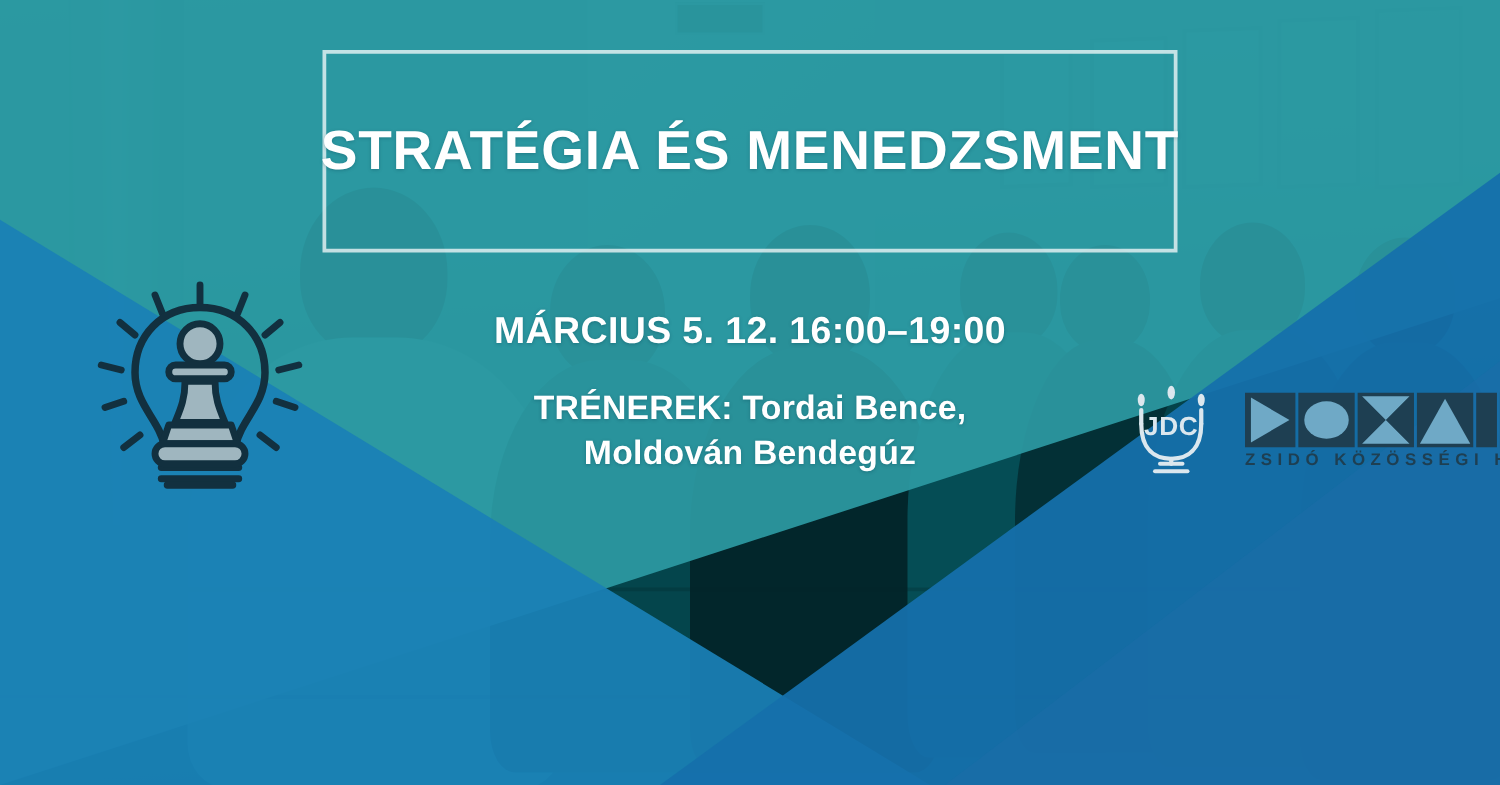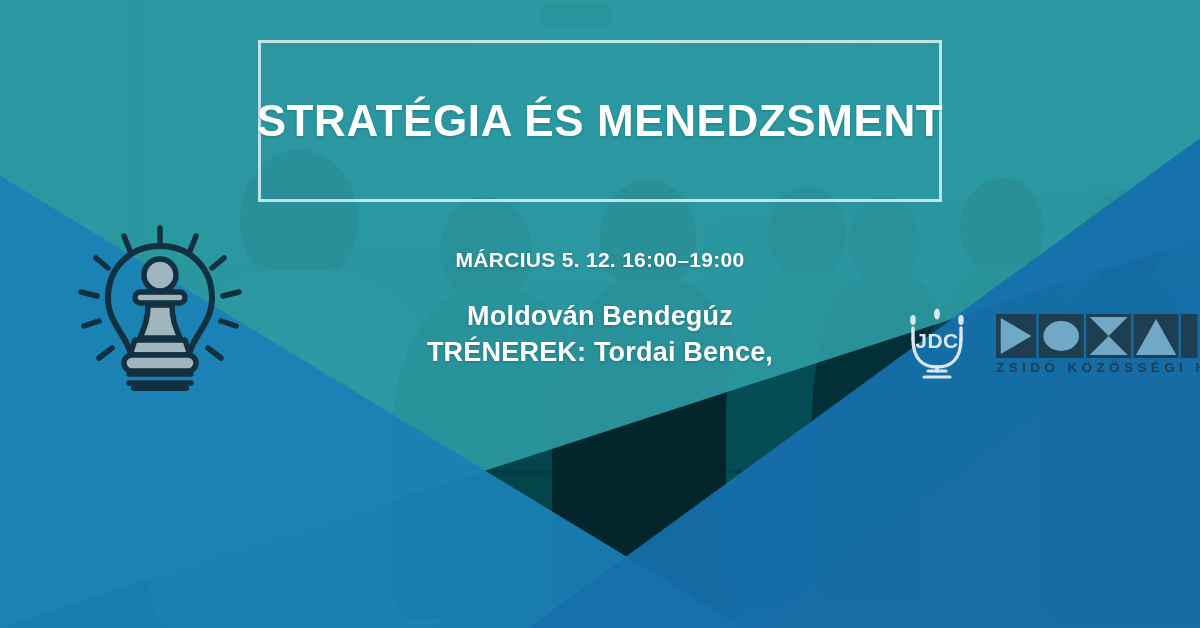--- a/index.html
+++ b/index.html
@@ -66,21 +66,21 @@
     font-size:44px;line-height:1.22;text-align:center;white-space:nowrap;
     text-shadow:0 1px 3px rgba(0,50,70,.28);
   }
 
   
   .info{
     position:absolute;left:300px;top:248px;width:600px;
     text-align:center;color:#fff;
   }
   .info .date{
-    font-size:21px;font-weight:700;letter-spacing:.3px;
+    font-size:30px;font-weight:700;letter-spacing:.3px;
     text-shadow:0 1px 3px rgba(0,50,70,.3);
   }
   .info .trainers{
     margin-top:26px;font-size:27px;font-weight:700;line-height:1.34;
     letter-spacing:.2px;text-shadow:0 1px 3px rgba(0,50,70,.3);
   }
 
   
   .bulb-icon{position:absolute;left:72px;top:222px;width:176px;height:172px;}
 
@@ -145,22 +145,22 @@
   <div class="band blueRight"></div>
   <div class="band deepRight"></div>
 
   <div class="title-frame">
     <div class="title-line">STRATÉGIA ÉS MENEDZSMENT</div>
   </div>
 
   <div class="info">
     <div class="date">MÁRCIUS 5. 12. 16:00–19:00</div>
     <div class="trainers">
+      <div>TRÉNEREK: Tordai Bence,</div>
       <div>Moldován Bendegúz</div>
-      <div>TRÉNEREK: Tordai Bence,</div>
     </div>
   </div>
 
   <div class="bulb-icon">
     <svg viewBox="0 0 176 172" width="176" height="172" aria-hidden="true">
       <g fill="none" stroke="#12303f" stroke-width="5.5" stroke-linecap="round">
 
         <line x1="88" y1="6" x2="88" y2="22"></line>
         <line x1="52" y1="14" x2="58" y2="29"></line>
         <line x1="124" y1="14" x2="118" y2="29"></line>

